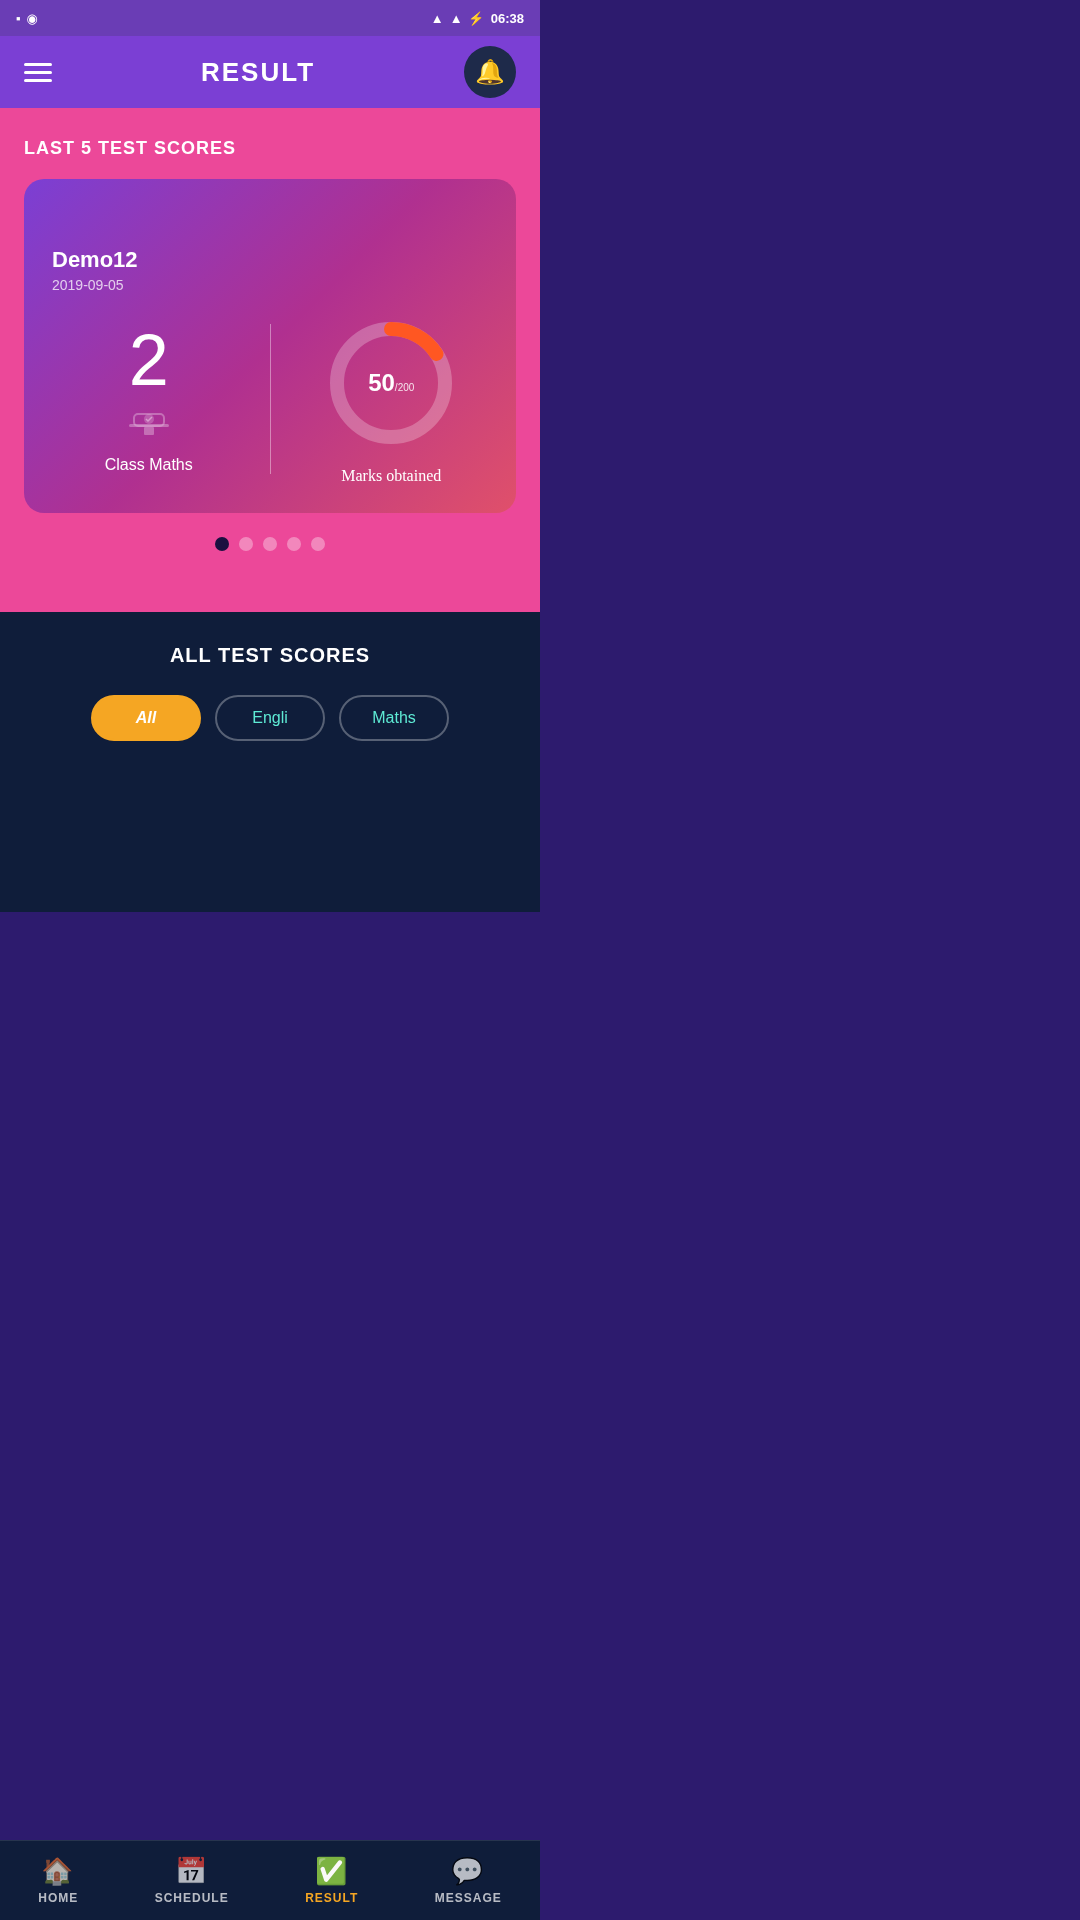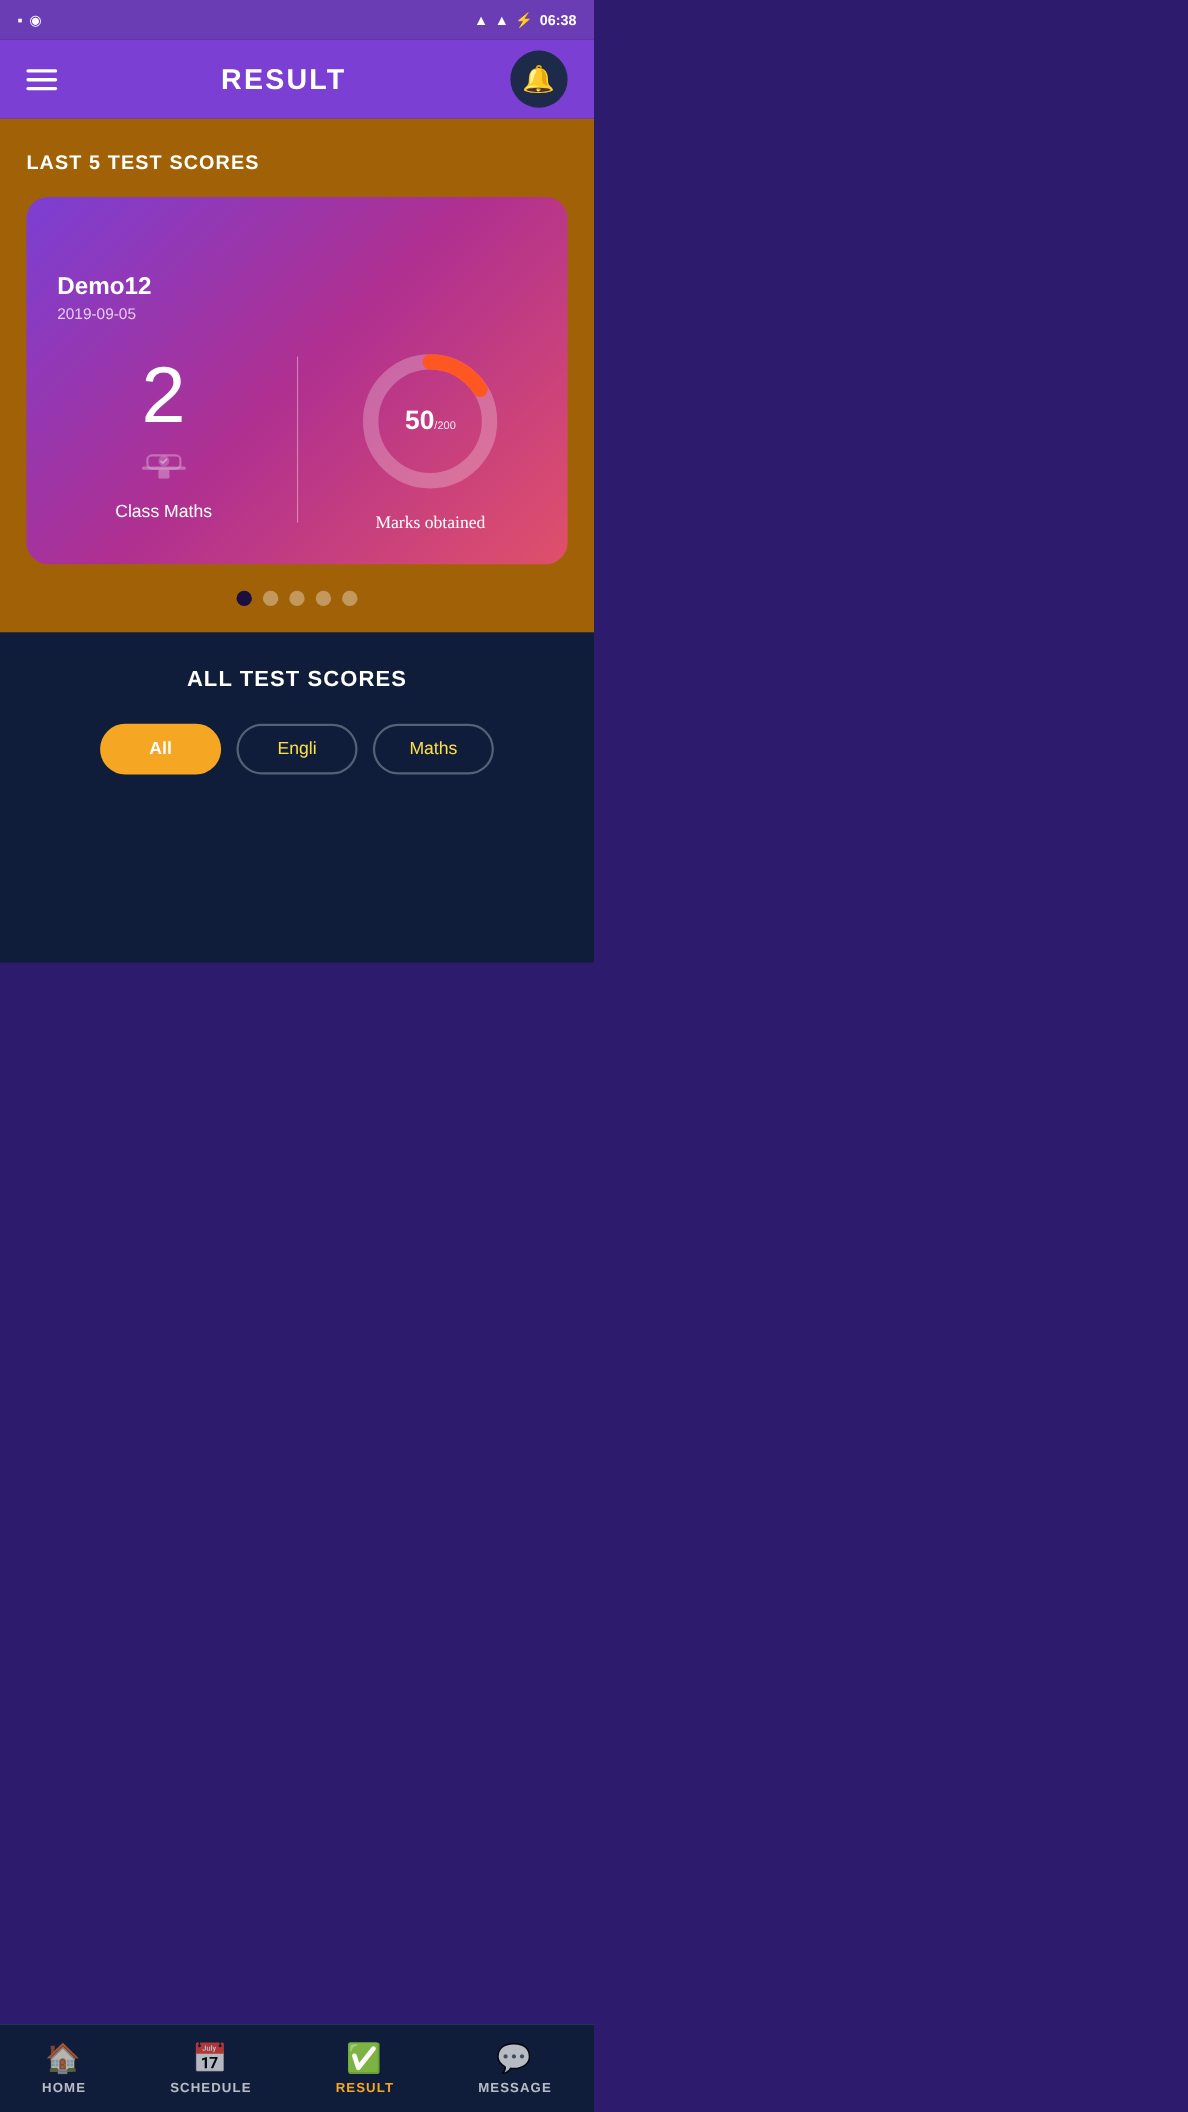--- a/index.html
+++ b/index.html
@@ -61,22 +61,22 @@
       background: #1e2a4a;
       display: flex;
       align-items: center;
       justify-content: center;
       cursor: pointer;
       border: none;
     }
 
     
     .main-area {
-      background: #a16207;
-      padding: 30px 24px 24px;
+      background: #ec4899;
+      padding: 30px 24px 61px;
     }
     .section-title {
       color: white;
       font-size: 18px;
       font-weight: 700;
       letter-spacing: 1px;
       margin-bottom: 20px;
     }
 
     
@@ -209,32 +209,33 @@
       display: flex;
       gap: 14px;
       justify-content: center;
       flex-wrap: wrap;
     }
     .filter-btn {
       padding: 12px 28px;
       border-radius: 30px;
       border: 2px solid rgba(255,255,255,0.3);
       background: transparent;
-      color: #fde047;
+      color: #5eead4;
       font-size: 16px;
       font-weight: 500;
       cursor: pointer;
       min-width: 110px;
       text-align: center;
     }
     .filter-btn.active {
       background: #f5a623;
       border-color: #f5a623;
       color: white;
       font-weight: 700;
+      font-style: italic;
     }
 
     
     .bottom-nav {
       background: #0f1d3a;
       height: 80px;
       display: flex;
       align-items: center;
       justify-content: space-around;
       border-top: 1px solid rgba(255,255,255,0.1);

